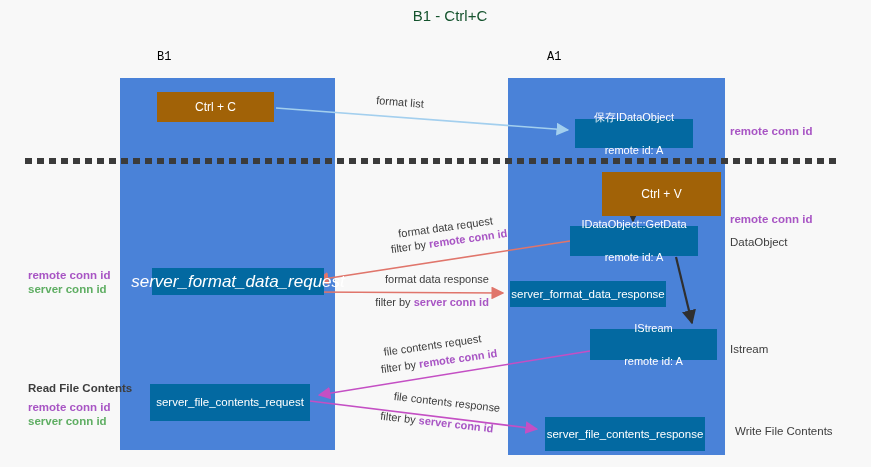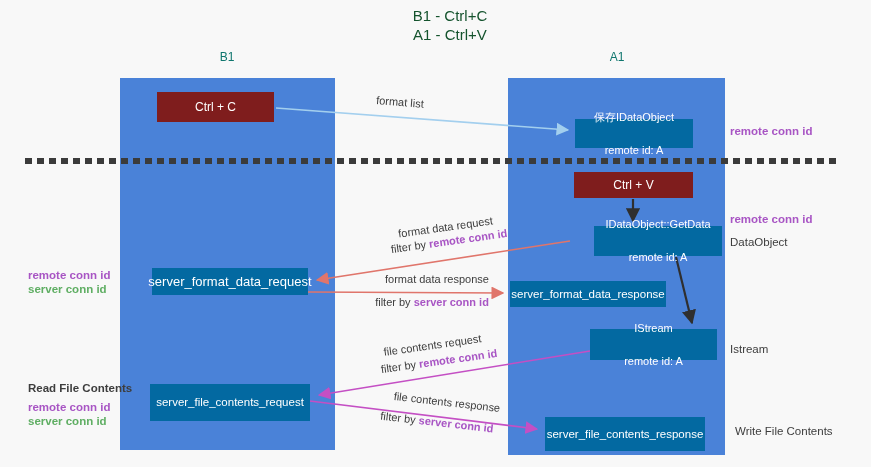--- a/index.html
+++ b/index.html
@@ -14,46 +14,46 @@
     overflow:hidden;
   }
   .abs{position:absolute;}
   
   .diagram-title{
     left:300px;top:6px;width:300px;
     text-align:center;
     font-size:15px;line-height:19px;color:#14532d;
   }
   .lane-header{
-    width:140px;text-align:center;
-    font-size:12px;line-height:14px;color:#0f766e;
+    width:140px;
+    font-size:12px;line-height:14px;color:#000000;font-family:Liberation Mono, monospace;
   }
   
   .lane{background:#4a82d8;}
   .lane-left{left:120px;top:78px;width:215px;height:372px;}
   .lane-right{left:508px;top:78px;width:217px;height:377px;}
   
   .divider{
     left:25px;top:158px;width:813px;height:6px;
     background:repeating-linear-gradient(90deg,#3b3b3b 0 7px,transparent 7px 12px);
   }
   
   .node{
     display:flex;align-items:center;justify-content:center;
     flex-direction:column;
     color:#ffffff;text-align:center;
     font-size:11px;line-height:13px;
   }
-  .node-green{background:#7f1d1d;font-size:12px;}
+  .node-green{background:#a16207;font-size:12px;}
   .node-orange{background:#0369a1;gap:20px;}
   .n-ctrl-c{left:157px;top:92px;width:117px;height:30px;}
   .n-save{left:575px;top:119px;width:118px;height:29px;}
-  .n-ctrl-v{left:574px;top:172px;width:119px;height:26px;}
-  .n-getdata{left:570px;top:226px;width:128px;height:30px;margin-left:24px;}
-  .n-fmt-req{left:152px;top:268px;width:156px;height:27px;font-size:13px;}
+  .n-ctrl-v{left:602px;top:172px;width:119px;height:44px;}
+  .n-getdata{left:570px;top:226px;width:128px;height:30px;}
+  .n-fmt-req{left:152px;top:268px;width:172px;height:27px;font-size:17px;font-style:italic;}
   .n-fmt-res{left:510px;top:281px;width:156px;height:26px;font-size:11.5px;text-align:right;}
   .n-istream{left:590px;top:329px;width:127px;height:31px;}
   .n-file-req{left:150px;top:384px;width:160px;height:37px;font-size:11.5px;}
   .n-file-res{left:545px;top:417px;width:160px;height:34px;font-size:11.5px;}
   
   .ann{font-size:11.5px;color:#3d3d3d;line-height:14px;}
   .conn-purple{color:#a855c4;font-weight:bold;}
   .conn-green{color:#5fae63;font-weight:bold;}
   
   .flow-label{
@@ -62,21 +62,20 @@
   }
   svg.overlay{position:absolute;left:0;top:0;pointer-events:none;}
 </style>
 </head>
 <body>
 
 <div id="stage">
 
   <div class="abs diagram-title">
     <div>B1 - Ctrl+C</div>
-    <div>A1 - Ctrl+V</div>
   </div>
 
   <div class="abs lane-header" style="left:157px;top:50px;">
     <div>B1</div>
   </div>
   <div class="abs lane-header" style="left:547px;top:50px;">
     <div>A1</div>
   </div>
 
   <div class="abs lane lane-left"></div>

